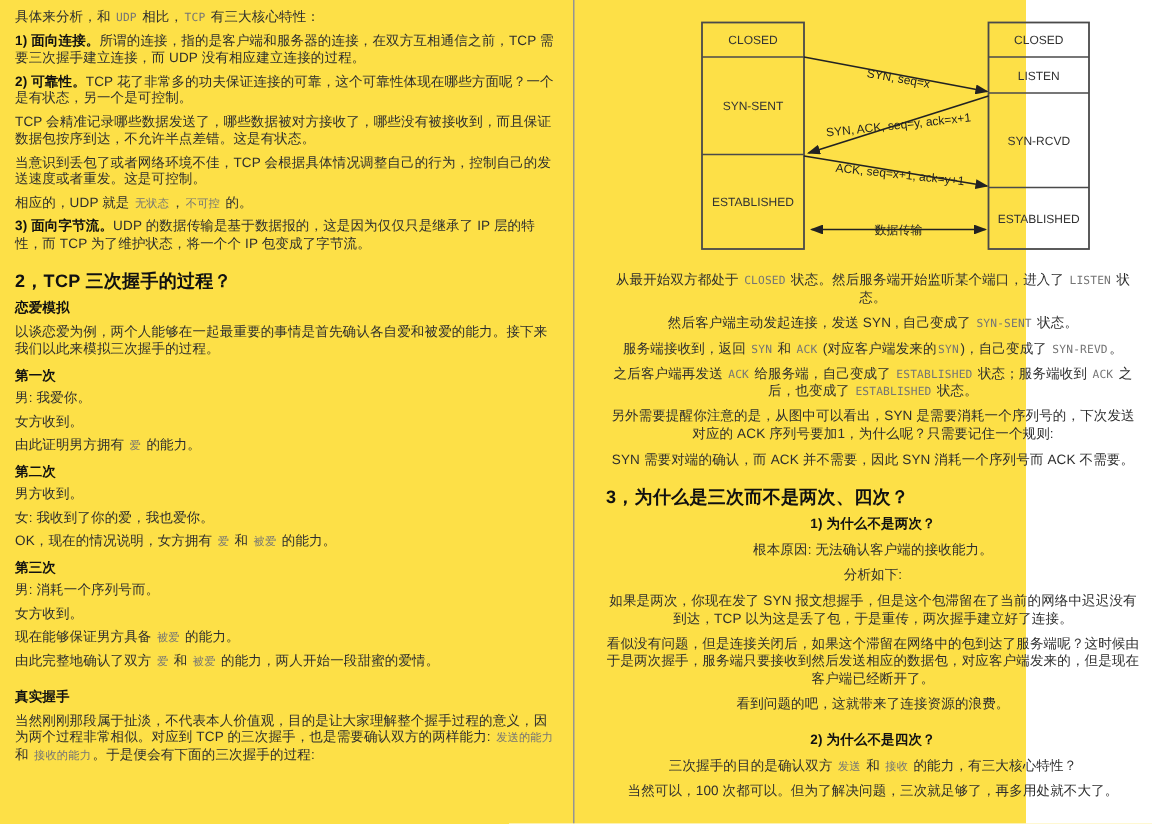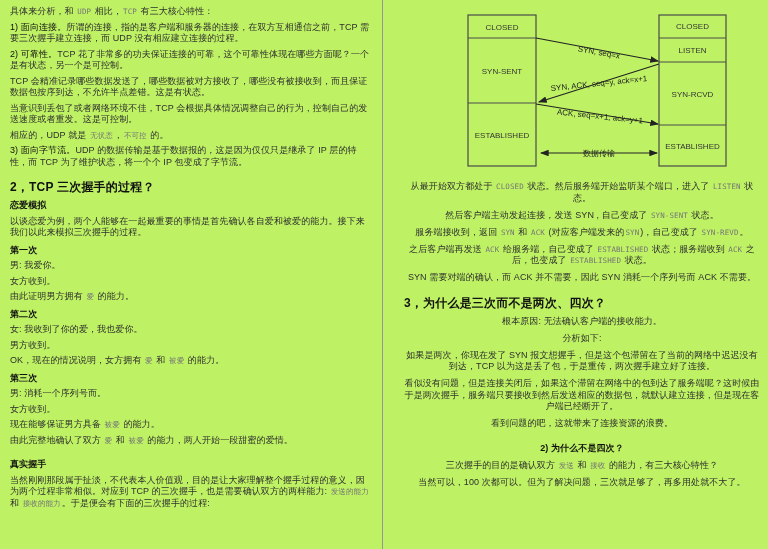--- a/index.html
+++ b/index.html
@@ -1,29 +1,29 @@
 <!DOCTYPE html>
 <html><head>
 <meta charset="utf-8">
 <style>
   * { margin:0; padding:0; box-sizing:border-box; }
   html,body { width:768px; height:549px; background:#fff; overflow:hidden;
               font-family:"Liberation Sans","DejaVu Sans",sans-serif; }
-  .sheet { position:relative; width:768px; height:549px; background:#bef264; }
+  .sheet { position:relative; width:684px; height:549px; background:#fde047; }
   .page  { position:absolute; top:0; height:549px; }
   .page-left  { left:0; width:383px; border-right:1px solid #949494; padding:6px 11px 0 10px; }
   .page-right { left:384px; width:384px; }
   .rtext { position:absolute; left:20px; right:8px; top:181px; }
 
   p { font-size:9px; line-height:11.5px; color:#2e2e2e; margin-bottom:4px; letter-spacing:.1px; }
   .page-right p { margin-bottom:5.5px;text-align:center; }
   h2 { font-size:12px; line-height:14px; color:#111; margin:12px 0 6px; font-weight:700; letter-spacing:.2px; }
   .bold-line { font-weight:700; color:#111; margin:6px 0 4px; }
   .mt { margin-top:13px !important; }
-  .lead { font-weight:400; color:#111; }
+  .lead { font-weight:700; color:#111; }
   .code { font-family:"DejaVu Sans Mono","Liberation Mono",monospace; font-size:7.5px; color:#757575; padding:0 1px; }
   blockquote { border-left:3px solid #c9c9c9; padding:1px 0 1px 8px; margin:2px 0 7px 2px; }
   blockquote p { color:#555; font-size:8.5px; margin-bottom:0; }
 
   .diagram { position:absolute; left:72px; top:10px; }
   .diagram .box { fill:none; stroke:#4a4a4a; stroke-width:1.2; }
   .diagram .sec { stroke:#4a4a4a; stroke-width:1; }
   .diagram .arrow { stroke:#222; stroke-width:1.1; fill:none; }
   .diagram text { font-size:8px; fill:#333; }
   .diagram .msg { font-size:8px; fill:#222; }
@@ -42,22 +42,22 @@
       <p><span>相应的，UDP 就是 </span><span class="code">无状态</span><span>，</span><span class="code">不可控</span><span> 的。</span></p>
       <p><span class="lead">3) 面向字节流。</span><span>UDP 的数据传输是基于数据报的，这是因为仅仅只是继承了 IP 层的特性，而 TCP 为了维护状态，将一个个 IP 包变成了字节流。</span></p>
       <h2><span>2，TCP 三次握手的过程？</span></h2>
       <p class="bold-line"><span>恋爱模拟</span></p>
       <p><span>以谈恋爱为例，两个人能够在一起最重要的事情是首先确认各自爱和被爱的能力。接下来我们以此来模拟三次握手的过程。</span></p>
       <p class="bold-line"><span>第一次</span></p>
       <p><span>男: 我爱你。</span></p>
       <p><span>女方收到。</span></p>
       <p><span>由此证明男方拥有 </span><span class="code">爱</span><span> 的能力。</span></p>
       <p class="bold-line"><span>第二次</span></p>
+      <p><span>男方收到。</span></p>
       <p><span>女: 我收到了你的爱，我也爱你。</span></p>
-      <p><span>男方收到。</span></p>
       <p><span>OK，现在的情况说明，女方拥有 </span><span class="code">爱</span><span> 和 </span><span class="code">被爱</span><span> 的能力。</span></p>
       <p class="bold-line"><span>第三次</span></p>
       <p><span>男: 消耗一个序列号而。</span></p>
       <p><span>女方收到。</span></p>
       <p><span>现在能够保证男方具备 </span><span class="code">被爱</span><span> 的能力。</span></p>
       <p><span>由此完整地确认了双方 </span><span class="code">爱</span><span> 和 </span><span class="code">被爱</span><span> 的能力，两人开始一段甜蜜的爱情。</span></p>
       <p class="bold-line mt"><span>真实握手</span></p>
       <p><span>当然刚刚那段属于扯淡，不代表本人价值观，目的是让大家理解整个握手过程的意义，因为两个过程非常相似。对应到 TCP 的三次握手，也是需要确认双方的两样能力: </span><span class="code">发送的能力</span><span> 和 </span><span class="code">接收的能力</span><span>。于是便会有下面的三次握手的过程:</span></p>
     </div>
 
@@ -95,26 +95,28 @@
       <text class="msg" x="143" y="76" text-anchor="middle" transform="rotate(-6 143 73)">SYN, ACK, seq=y, ack=x+1</text>
       <text class="msg" x="144" y="109" text-anchor="middle" transform="rotate(6 144 106)">ACK, seq=x+1, ack=y+1</text>
       <text class="msg" x="143" y="146" text-anchor="middle">数据传输</text>
     </svg>
 
     <div class="rtext" id="right-col">
         <p><span>从最开始双方都处于 </span><span class="code">CLOSED</span><span> 状态。然后服务端开始监听某个端口，进入了 </span><span class="code">LISTEN</span><span> 状态。</span></p>
         <p><span>然后客户端主动发起连接，发送 SYN , 自己变成了 </span><span class="code">SYN-SENT</span><span> 状态。</span></p>
         <p><span>服务端接收到，返回 </span><span class="code">SYN</span><span> 和 </span><span class="code">ACK</span><span> (对应客户端发来的</span><span class="code">SYN</span><span>)，自己变成了 </span><span class="code">SYN-REVD</span><span>。</span></p>
         <p><span>之后客户端再发送 </span><span class="code">ACK</span><span> 给服务端，自己变成了 </span><span class="code">ESTABLISHED</span><span> 状态；服务端收到 </span><span class="code">ACK</span><span> 之后，也变成了 </span><span class="code">ESTABLISHED</span><span> 状态。</span></p>
+        <p><span>另外需要提醒你注意的是，从图中可以看出，SYN 是需要消耗一个序列号的，下次发送对应的 ACK 序列号要加1，为什么呢？只需要记住一个规则:</span></p>
         <p><span>SYN 需要对端的确认，而 ACK 并不需要，因此 SYN 消耗一个序列号而 ACK 不需要。</span></p>
         <h2><span>3，为什么是三次而不是两次、四次？</span></h2>
+        <p class="bold-line"><span>1) 为什么不是两次？</span></p>
         <p><span>根本原因: 无法确认客户端的接收能力。</span></p>
         <p><span>分析如下:</span></p>
         <p><span>如果是两次，你现在发了 SYN 报文想握手，但是这个包滞留在了当前的网络中迟迟没有到达，TCP 以为这是丢了包，于是重传，两次握手建立好了连接。</span></p>
-        <p><span>看似没有问题，但是连接关闭后，如果这个滞留在网络中的包到达了服务端呢？这时候由于是两次握手，服务端只要接收到然后发送相应的数据包，就默认建立连接，但是现在客户端已经断开了。</span></p>
+        <p><span>看似没有问题，但是连接关闭后，如果这个滞留在网络中的包到达了服务端呢？这时候由于是两次握手，服务端只要接收到然后发送相应的数据包，对应客户端发来的，但是现在客户端已经断开了。</span></p>
         <p><span>看到问题的吧，这就带来了连接资源的浪费。</span></p>
         <p class="bold-line mt"><span>2) 为什么不是四次？</span></p>
         <p><span>三次握手的目的是确认双方 </span><span class="code">发送</span><span> 和 </span><span class="code">接收</span><span> 的能力，有三大核心特性？</span></p>
         <p><span>当然可以，100 次都可以。但为了解决问题，三次就足够了，再多用处就不大了。</span></p>
       </div>
   </div>
 
 </div>
 
 </body></html>

